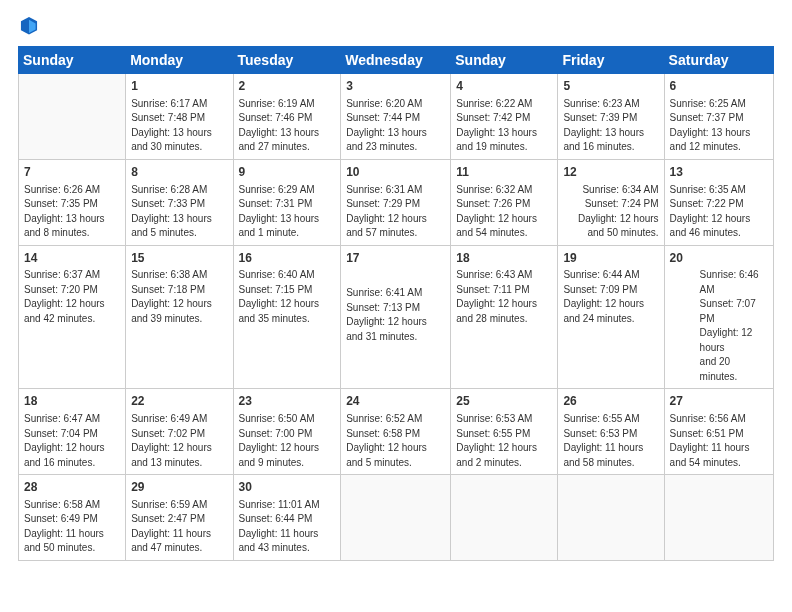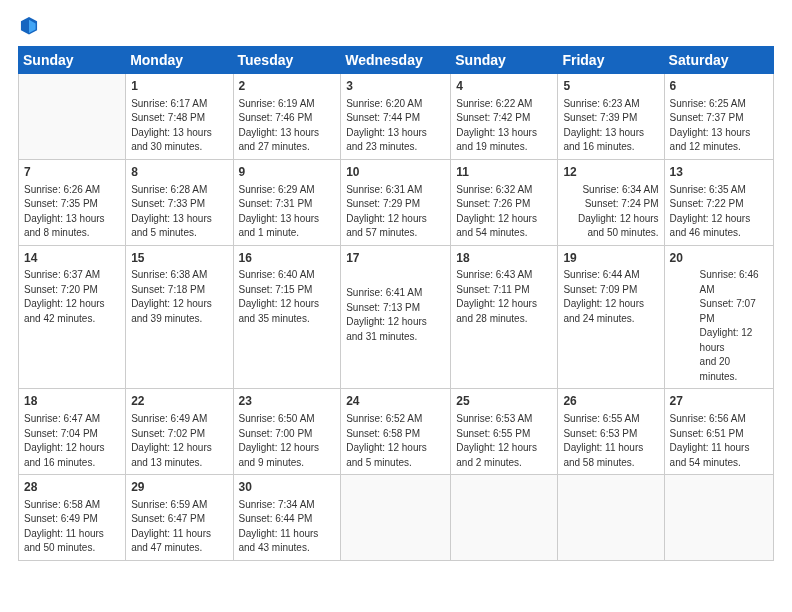--- a/index.html
+++ b/index.html
@@ -327,27 +327,27 @@
           <td>
             <span class="day-num">28</span>
             <div class="day-info" style="white-space: pre-line;">Sunrise: 6:58 AM
 Sunset: 6:49 PM
 Daylight: 11 hours
 and 50 minutes.</div>
           </td>
           <td>
             <span class="day-num">29</span>
             <div class="day-info" style="white-space: pre-line;">Sunrise: 6:59 AM
-Sunset: 6:47 PM
+Sunset: 2:47 PM
 Daylight: 11 hours
 and 47 minutes.</div>
           </td>
           <td>
             <span class="day-num">30</span>
-            <div class="day-info" style="white-space: pre-line;">Sunrise: 7:34 AM
+            <div class="day-info" style="white-space: pre-line;">Sunrise: 11:01 AM
 Sunset: 6:44 PM
 Daylight: 11 hours
 and 43 minutes.</div>
           </td>
           <td class="empty"></td>
           <td class="empty"></td>
           <td class="empty"></td>
           <td class="empty"></td>
         </tr>
       </tbody>

